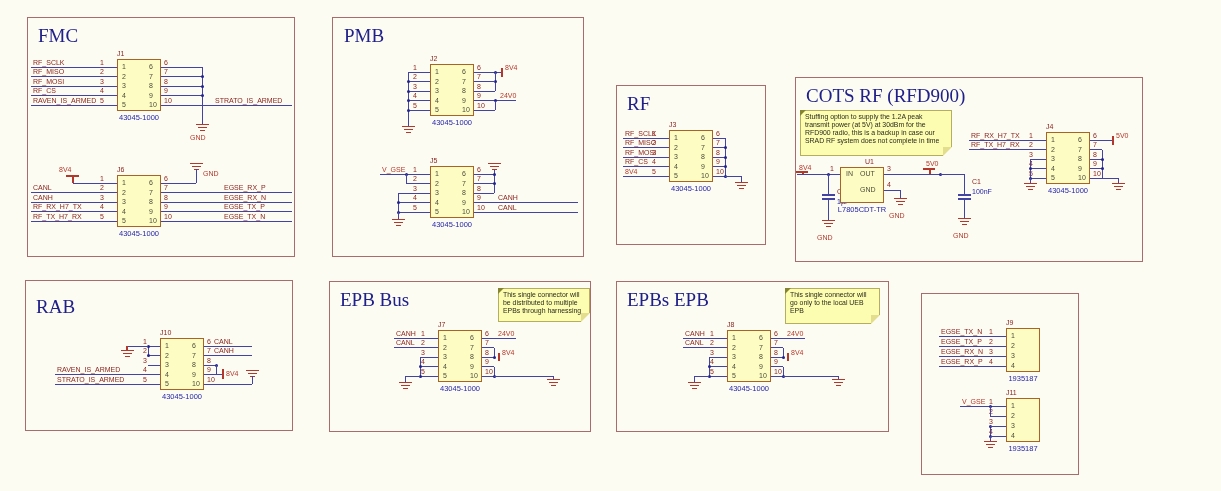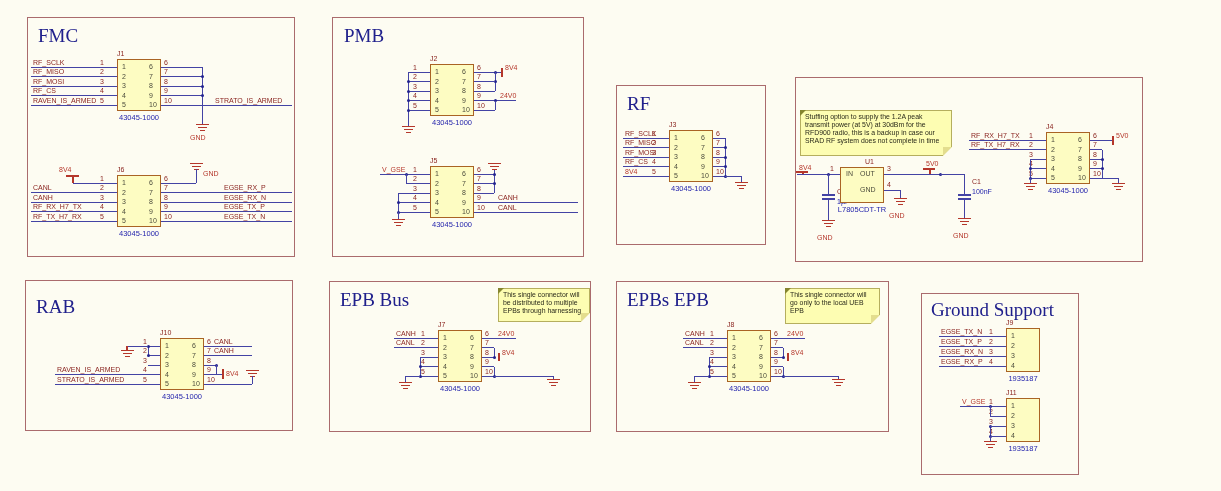--- a/index.html
+++ b/index.html
@@ -41,24 +41,24 @@
   <div class="sbox" style="left:616px;top:85px;width:150px;height:160px"></div>
   <div class="sbox" style="left:795px;top:77px;width:348px;height:185px"></div>
   <div class="sbox" style="left:25px;top:280px;width:268px;height:151px"></div>
   <div class="sbox" style="left:329px;top:281px;width:262px;height:151px"></div>
   <div class="sbox" style="left:616px;top:281px;width:273px;height:151px"></div>
   <div class="sbox" style="left:921px;top:293px;width:158px;height:182px"></div>
 
   <div class="stitle" style="left:38px;top:25px">FMC</div>
   <div class="stitle" style="left:344px;top:25px">PMB</div>
   <div class="stitle" style="left:627px;top:93px">RF</div>
+  <div class="stitle" style="left:806px;top:85px">COTS RF (RFD900)</div>
   <div class="stitle" style="left:36px;top:296px">RAB</div>
   <div class="stitle" style="left:340px;top:289px">EPB Bus</div>
   <div class="stitle" style="left:627px;top:289px">EPBs EPB</div>
-  <div class="stitle" style="left:931px;top:299px">Ground Support</div>
 
   <div class="note" style="left:800px;top:110px;width:152px;height:46px">
     <span>Stuffing option to supply the 1.2A peak transmit power (at 5V) at 30dBm for the RFD900 radio, this is a backup in case our SRAD RF system does not complete in time</span>
     <span class="fold"></span>
   </div>
   <div class="marker" style="left:800px;top:110px"></div>
 
   <div class="note" style="left:498px;top:288px;width:92px;height:34px">
     <span>This single connector will be distributed to multiple EPBs through harnessing</span>
     <span class="fold"></span>

